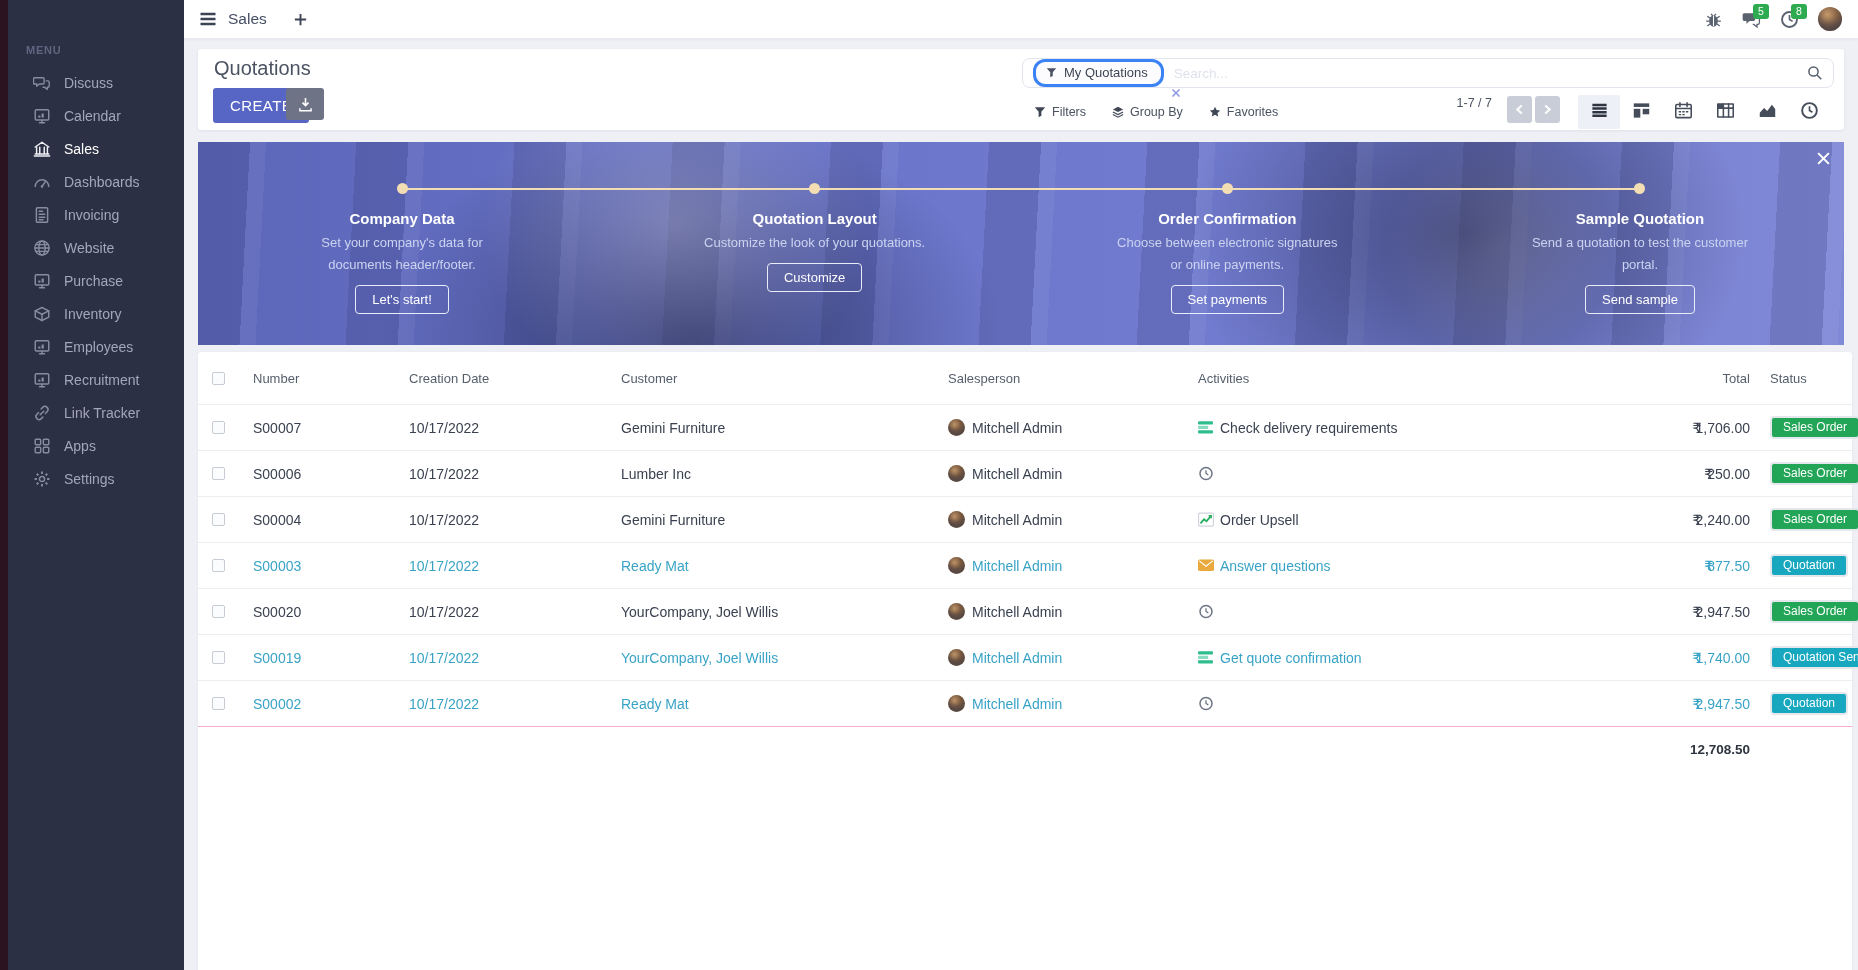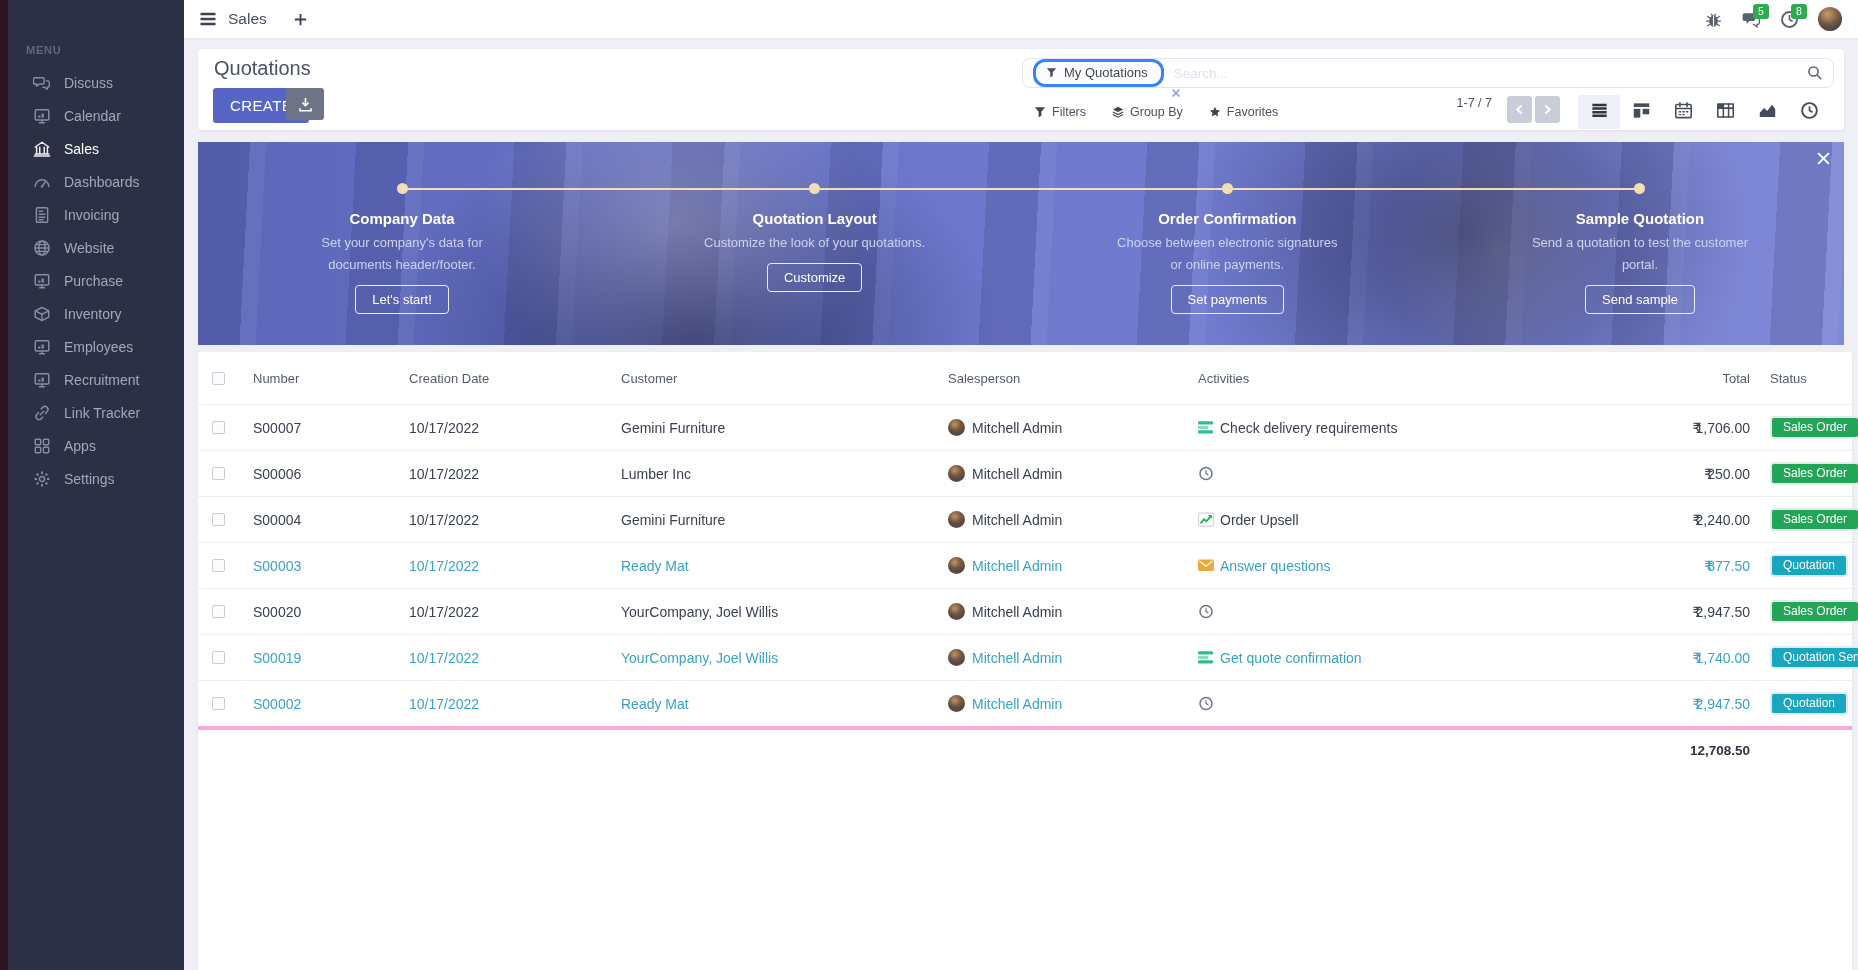--- a/index.html
+++ b/index.html
@@ -93,21 +93,21 @@
   .step-btn { margin-top:9px; background:transparent; border:1px solid #e9ecf9; color:#fff; font-size:13px;
               padding:6px 16px; border-radius:4px; cursor:pointer; font-family:inherit; }
 
   
   .table-card { position:absolute; left:198px; top:352px; width:1654px; height:628px; background:#fff;
                 border-radius:3px; box-shadow:0 1px 3px rgba(0,0,0,.06); }
   .tgrid { display:grid; grid-template-columns:40px 156px 212px 327px 250px 395px 172px 110px; align-items:center; }
   .thead { height:52px; }
   .thead .cell { font-size:13px; color:#555e6b; }
   .trow { height:46px; border-top:1px solid #ededf2; cursor:pointer; }
-  .tfoot { height:45px; border-top:4px solid #f9a8d4; }
+  .tfoot { height:45px; border-top:1px solid #f9a8d4; }
   .cell { padding-left:15px; font-size:14px; color:#3a4150; white-space:nowrap; display:flex; align-items:center; }
   .c-check { padding-left:14px; }
   .c-total { justify-content:flex-end; padding-left:0; padding-right:0; text-align:right; display:flex; }
   .c-status { padding-left:20px; overflow:visible; }
   .checkbox { width:13px; height:13px; border:1px solid #c6cbd4; border-radius:2px; background:#fbfcfd; display:inline-block; cursor:pointer; }
   .avatar-sm { width:17px; height:17px; border-radius:50%; margin-right:7px; flex:0 0 auto;
                background: radial-gradient(circle at 38% 32%, #bd9468 0%, #84604330 40%, #6b4f36 100%), #7a5a40;
                box-shadow: inset 0 -5px 4px rgba(40,50,80,.4); }
   .act-icon { display:inline-flex; width:16px; height:15px; margin-right:6px; color:#6d7584; flex:0 0 auto; }
   .act-icon svg { width:16px; height:15px; }

